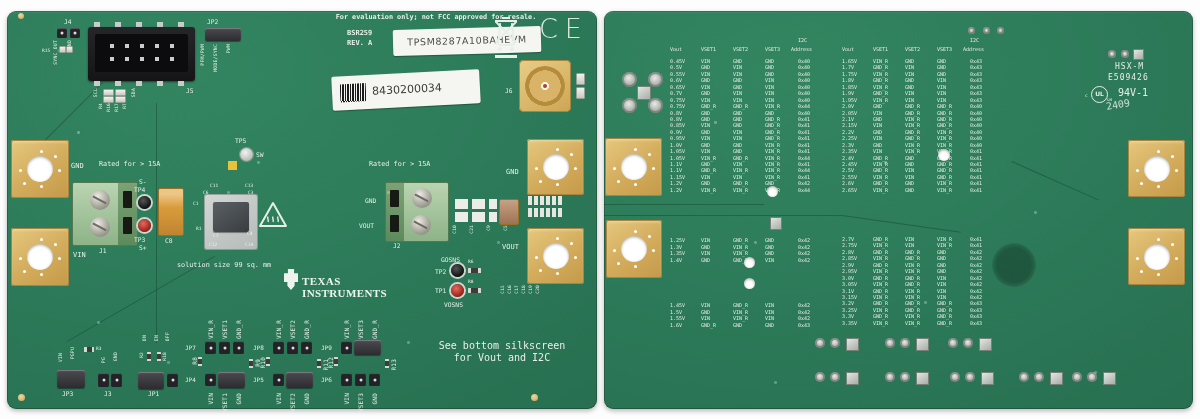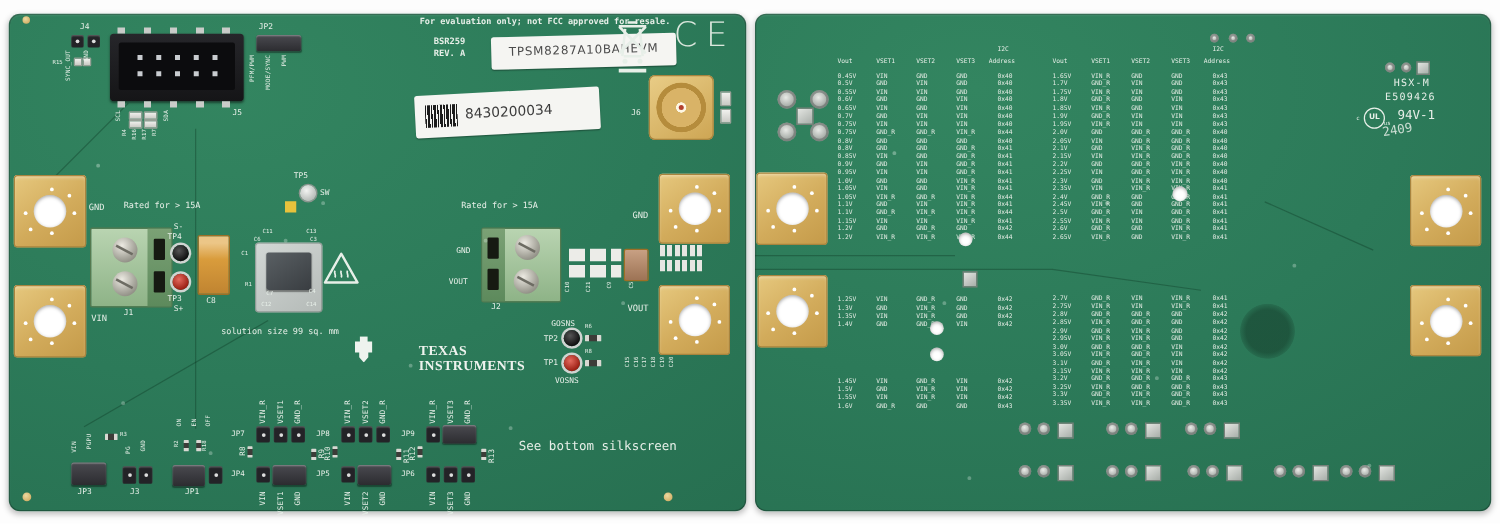--- a/index.html
+++ b/index.html
@@ -64,21 +64,21 @@
   .weee i{position:absolute;background:#e7efe8;}
   .ul{position:absolute;width:15px;height:15px;border:1.4px solid #e7efe8;border-radius:50%;color:#e7efe8;
       font:bold 6px/13px "DejaVu Sans",sans-serif;text-align:center;}
   .vias{position:absolute;width:2.5px;height:2.5px;border-radius:50%;background:rgba(235,245,238,.35);}
   .darkspot{position:absolute;border-radius:50%;background:radial-gradient(circle,rgba(10,30,20,.38) 0 55%,rgba(10,30,20,.15) 70%,transparent 72%);}
   .idc{position:absolute;background:linear-gradient(180deg,#26262a,#151517);border-radius:3px;box-shadow:0 1px 2px rgba(0,0,0,.5);}
   .idc .cav{position:absolute;left:7px;top:7px;right:7px;bottom:9px;background:#0c0c0e;border-radius:2px;}
   .idc .pins{position:absolute;left:16px;top:13px;right:16px;bottom:16px;display:grid;grid-template-columns:repeat(5,1fr);grid-template-rows:1fr 1fr;}
   .idc .pins i{width:4px;height:4px;background:#c9ccd0;margin:auto;}
   .leads{position:absolute;height:5px;background:repeating-linear-gradient(90deg,#c9ccc9 0 6px,rgba(0,0,0,0) 6px 21px);}
-  .brand{position:absolute;color:#eef3ee;font-family:"Liberation Serif",serif;font-weight:bold;letter-spacing:.4px;margin-left:33px;}
+  .brand{position:absolute;color:#eef3ee;font-family:"Liberation Serif",serif;font-weight:bold;letter-spacing:.4px;}
   .tibug{position:absolute;width:14px;height:21px;background:#eef3ee;
        clip-path:polygon(28% 0,72% 0,72% 20%,100% 20%,100% 62%,76% 62%,76% 80%,50% 100%,24% 80%,24% 62%,0 62%,0 20%,28% 20%);}
 </style>
 </head>
 <body>
 
 <div class="stage">
 
   <div class="board f">
 
@@ -351,22 +351,23 @@
         <div class="shunt" style="left: 13px; top: 39px; width: 27px; height: 15px;"></div>
         <div class="jpin" style="left: 0px; top: 72px;"></div>
         <div class="jpin" style="left: 14px; top: 72px;"></div>
         <div class="jpin" style="left: 28px; top: 72px;"></div>
         <div class="res v" style="left: -7px; top: 56px; width: 4px; height: 9px;"></div>
         <div class="sk v" style="left: -13px; top: 56px;">R12</div>
         <div class="res v" style="left: 44px; top: 58px; width: 4px; height: 9px;"></div>
         <div class="sk v" style="left: 50px; top: 58px;">R13</div>
       </div>
 
-    <div style="position:absolute;left:408px;top:341px;width:174px;text-align:left;color:#e7efe8;font:10px/12px 'DejaVu Sans Mono',monospace">
+    <div style="position:absolute;left:408px;top:329px;width:174px;text-align:center;color:#e7efe8;font:10px/12px 'DejaVu Sans Mono',monospace">
       <div>See bottom silkscreen</div>
+      <div>for Vout and I2C</div>
     </div>
 
     <div class="vias" style="left:70px;top:120px;box-shadow:20px 190px 0 rgba(235,245,238,.3),180px 30px 0 rgba(235,245,238,.3),310px 60px 0 rgba(235,245,238,.3),250px 160px 0 rgba(235,245,238,.3),90px 230px 0 rgba(235,245,238,.3),330px 210px 0 rgba(235,245,238,.3),420px 110px 0 rgba(235,245,238,.3),150px 60px 0 rgba(235,245,238,.3)"></div>
   </div>
 
   <div class="board k">
 
     <div class="trace" style="left:0;top:193px;width:160px"></div>
     <div class="trace" style="left:0;top:204px;width:238px"></div>
     <div class="trace" style="left:408px;top:150px;width:95px;transform:rotate(24deg)"></div>

